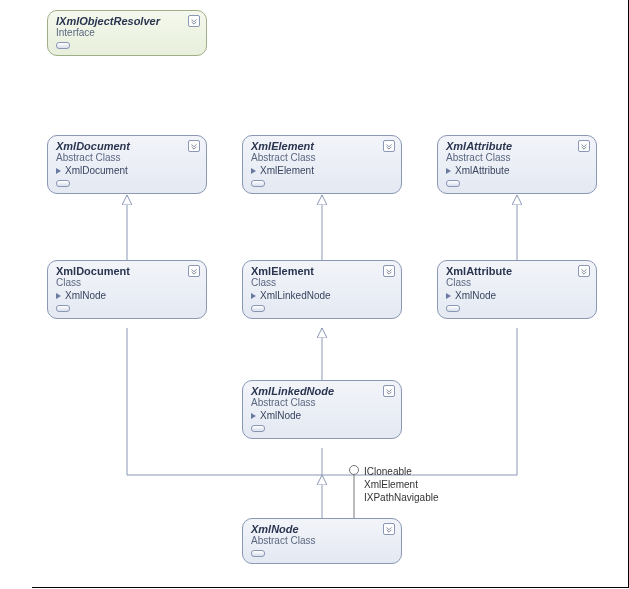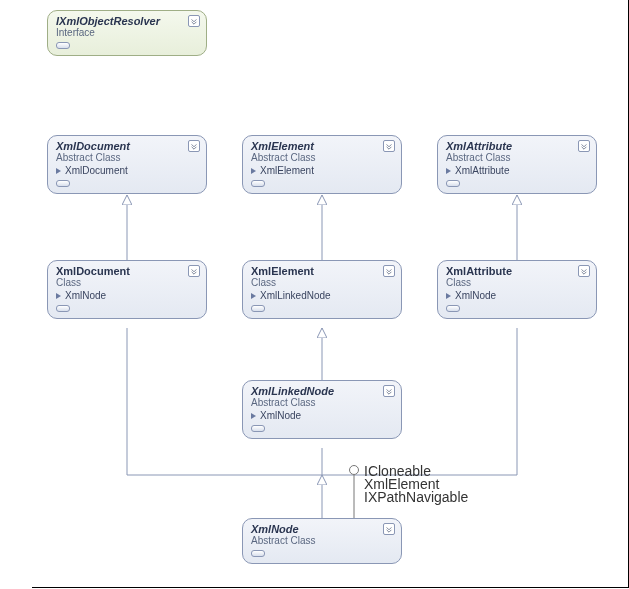--- a/index.html
+++ b/index.html
@@ -78,21 +78,21 @@
     background: linear-gradient(180deg,#fff,#d8dfec);
   }
   svg.connectors {
     position: absolute;
     left: 0; top: 0;
     width: 597px; height: 588px;
     pointer-events: none;
   }
   .iface-labels {
     position: absolute;
-    font-size: 14px;
+    font-size: 10px;
     color: #333;
     line-height: 13px;
   }
   .lollipop {
     position: absolute;
     width: 10px; height: 10px;
     border: 1px solid #777;
     border-radius: 50%;
     background: #fff;
   }

